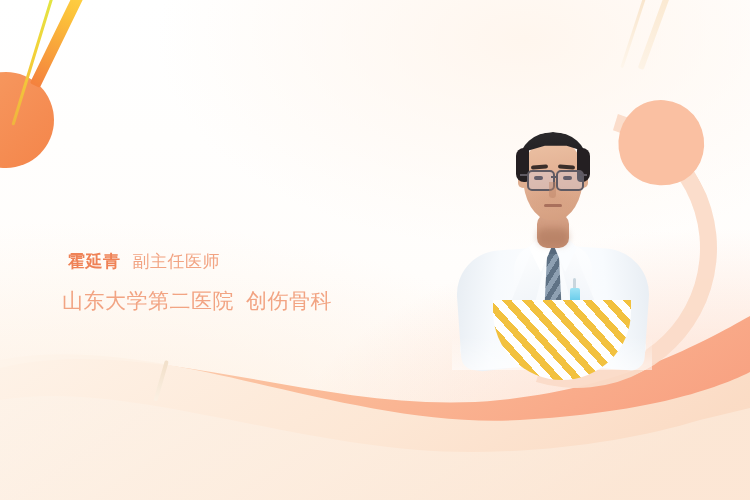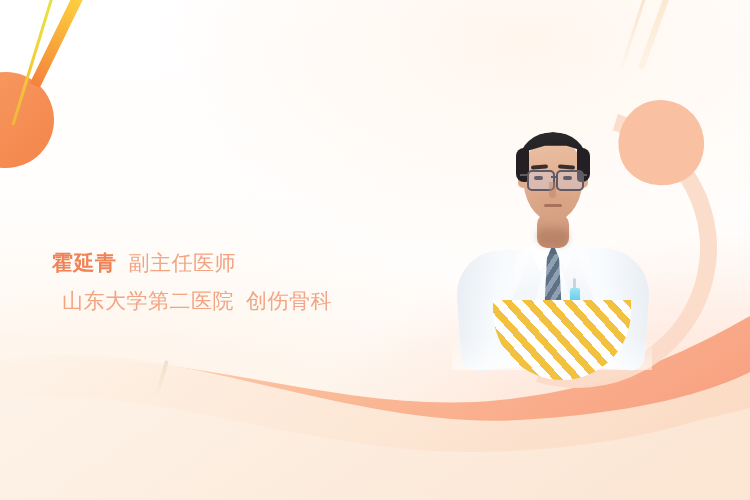--- a/index.html
+++ b/index.html
@@ -277,25 +277,26 @@
     left: 62px; top: 116px;
     width: 380px;
     font-size: 40px;
     line-height: 50px;
     font-weight: 700;
     letter-spacing: 1px;
     color: #17171C;
   }
   .doctor-line {
     position: absolute;
-    left: 52px; top: 249px;
-    font-size: 21px;
+    left: 68px; top: 249px;
+    font-size: 17px;
     line-height: 28px;
     letter-spacing: .5px;
     white-space: nowrap;
+    font-family: Liberation Mono, monospace;
   }
   .doctor-name {
     font-weight: 700;
     color: #EF8256;
     margin-right: 12px;
   }
   .doctor-title {
     font-weight: 400;
     color: #F2A483;
   }

